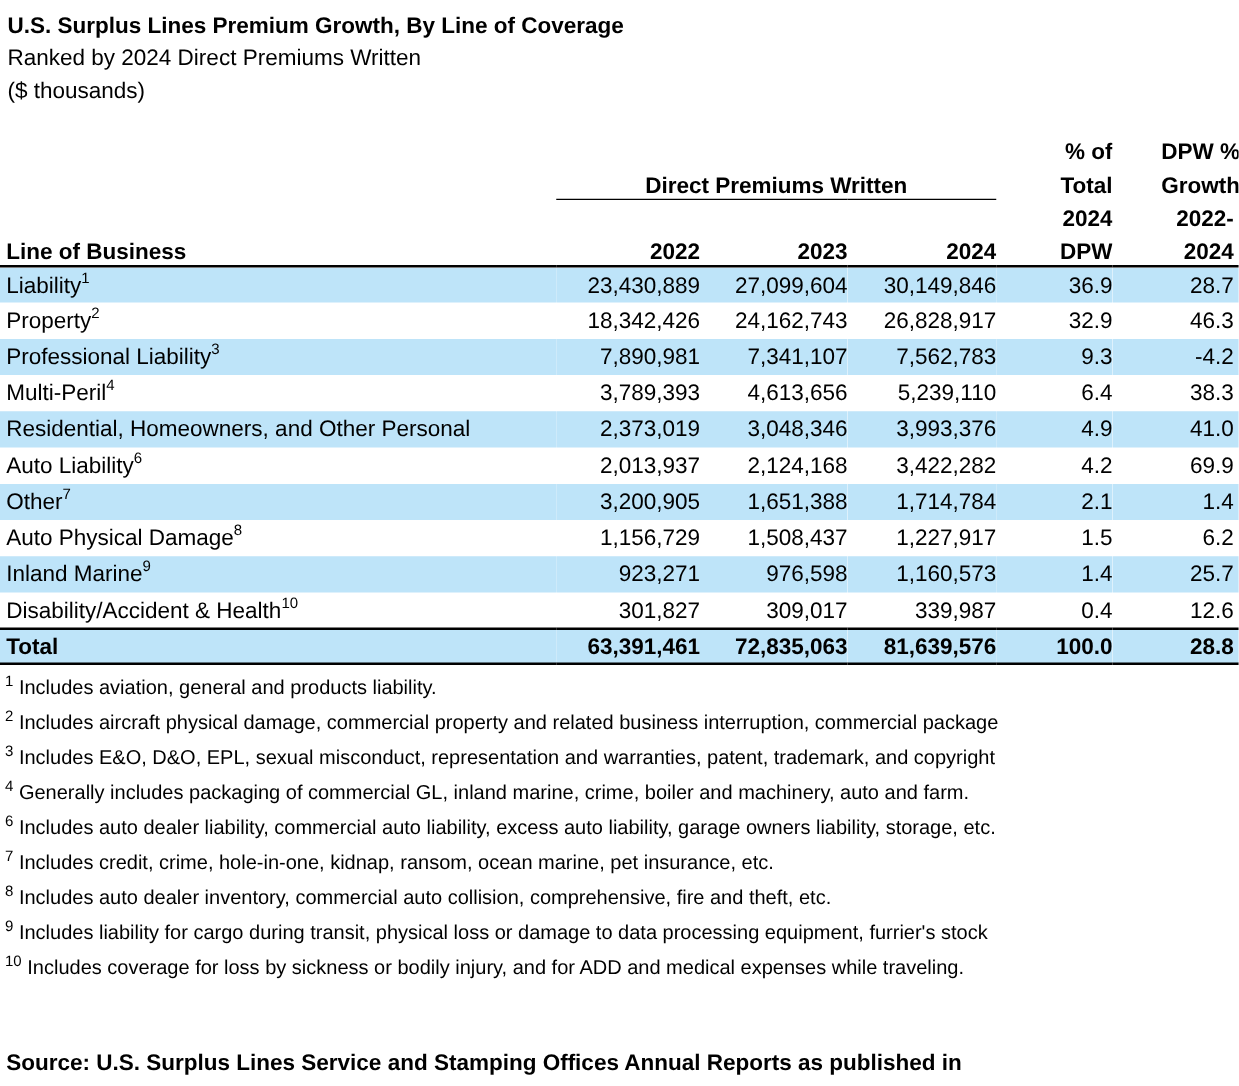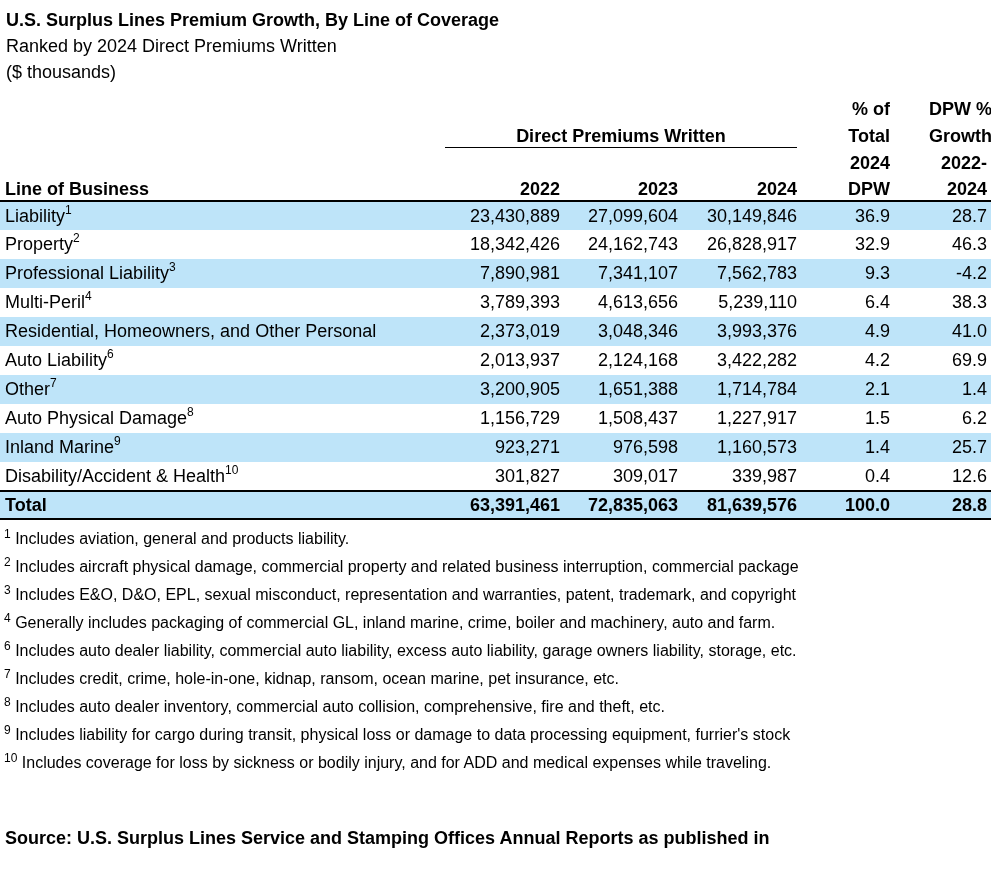--- a/index.html
+++ b/index.html
@@ -10,21 +10,21 @@
     font-family: "Liberation Sans", "DejaVu Sans", sans-serif;
     overflow: hidden;
   }
   .header-block { padding: 7px 6px 0 6px; }
   .title    { font-size: 18px; font-weight: bold; line-height: 26px; }
   .subtitle { font-size: 18px; line-height: 26px; }
   .units    { font-size: 18px; line-height: 26px; }
 
   table.data-table {
     width: 991px; border-collapse: collapse; table-layout: fixed;
-    margin-top: 8px; font-size: 18px;
+    margin-top: 20px; font-size: 18px;
   }
   .data-table td { padding: 0; overflow: hidden; white-space: nowrap; }
   .data-table td:last-child { padding-right: 4px; padding-left: 39px; }
   thead td { height: 27px; vertical-align: bottom; font-weight: bold; line-height: 22px; }
   .num { text-align: right; }
   .first-col { padding-left: 5px !important; }
   .dpw-span { text-align: center; border-bottom: 1.5px solid #000; padding-bottom: 2px; }
   .hrow-last td { border-bottom: 2.5px solid #000; }
   tbody td { height: 29px; vertical-align: middle; }
   .hl { background: var(--hl, #BEE4F9); }

